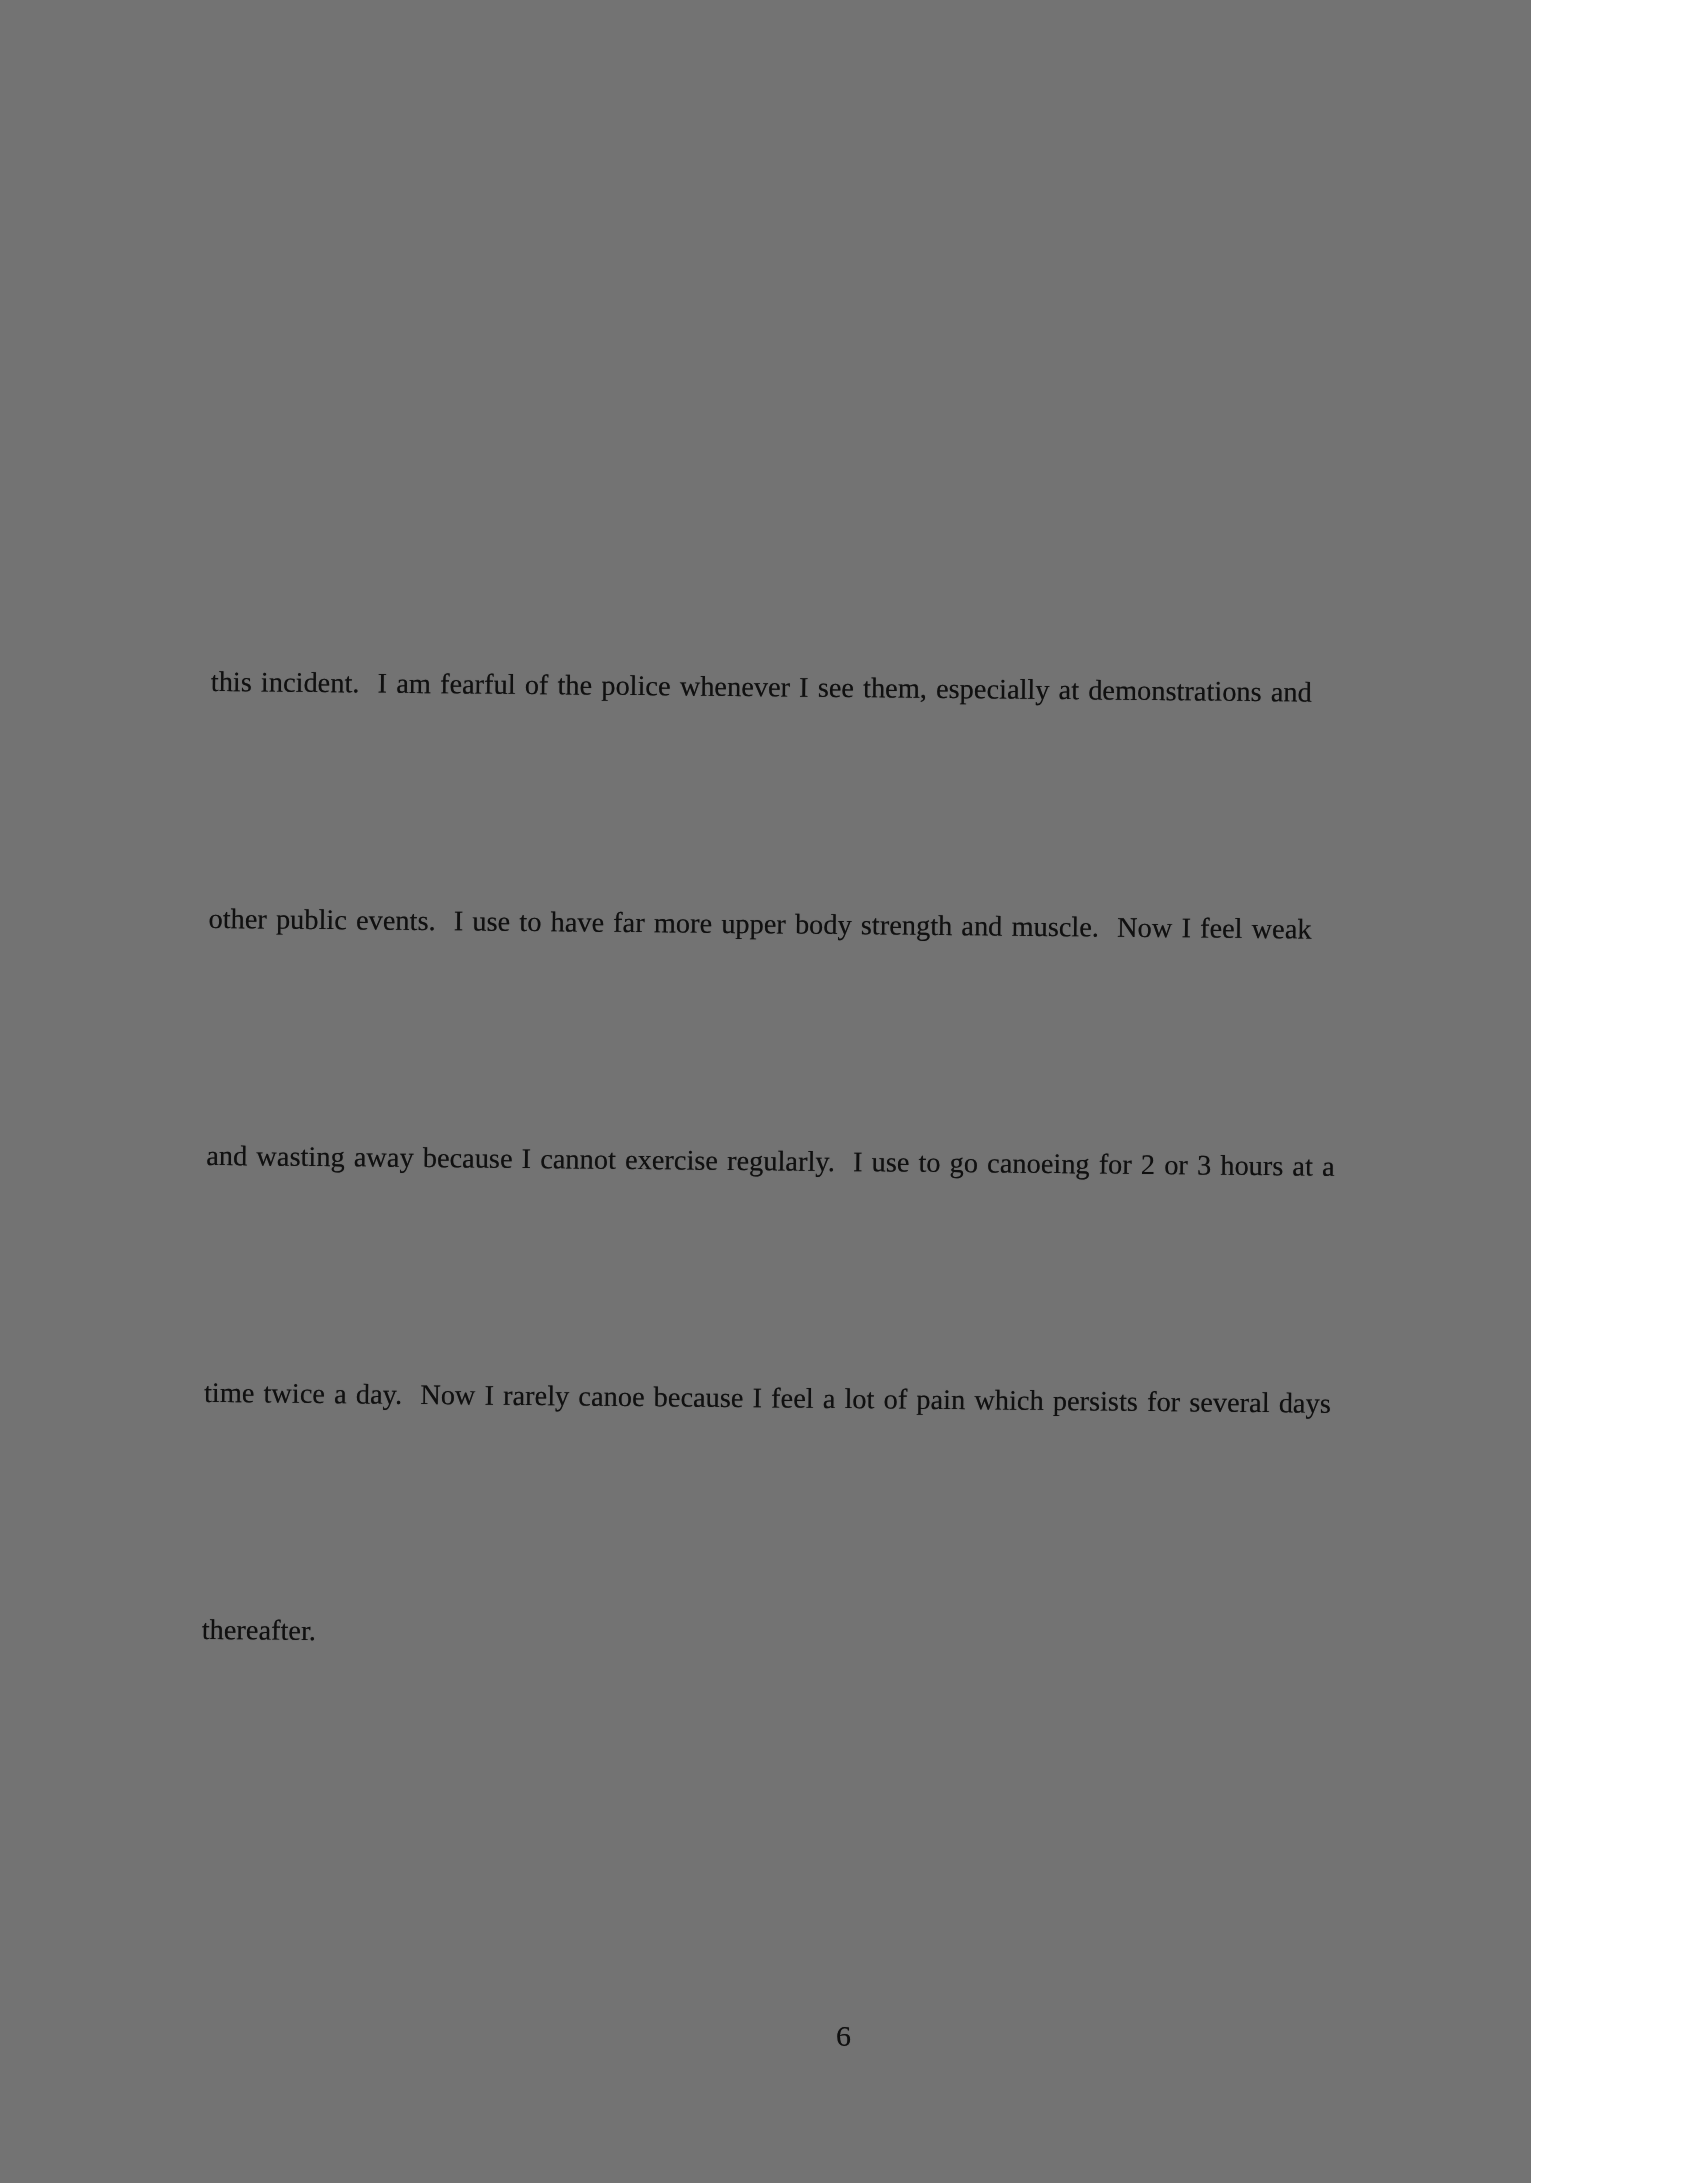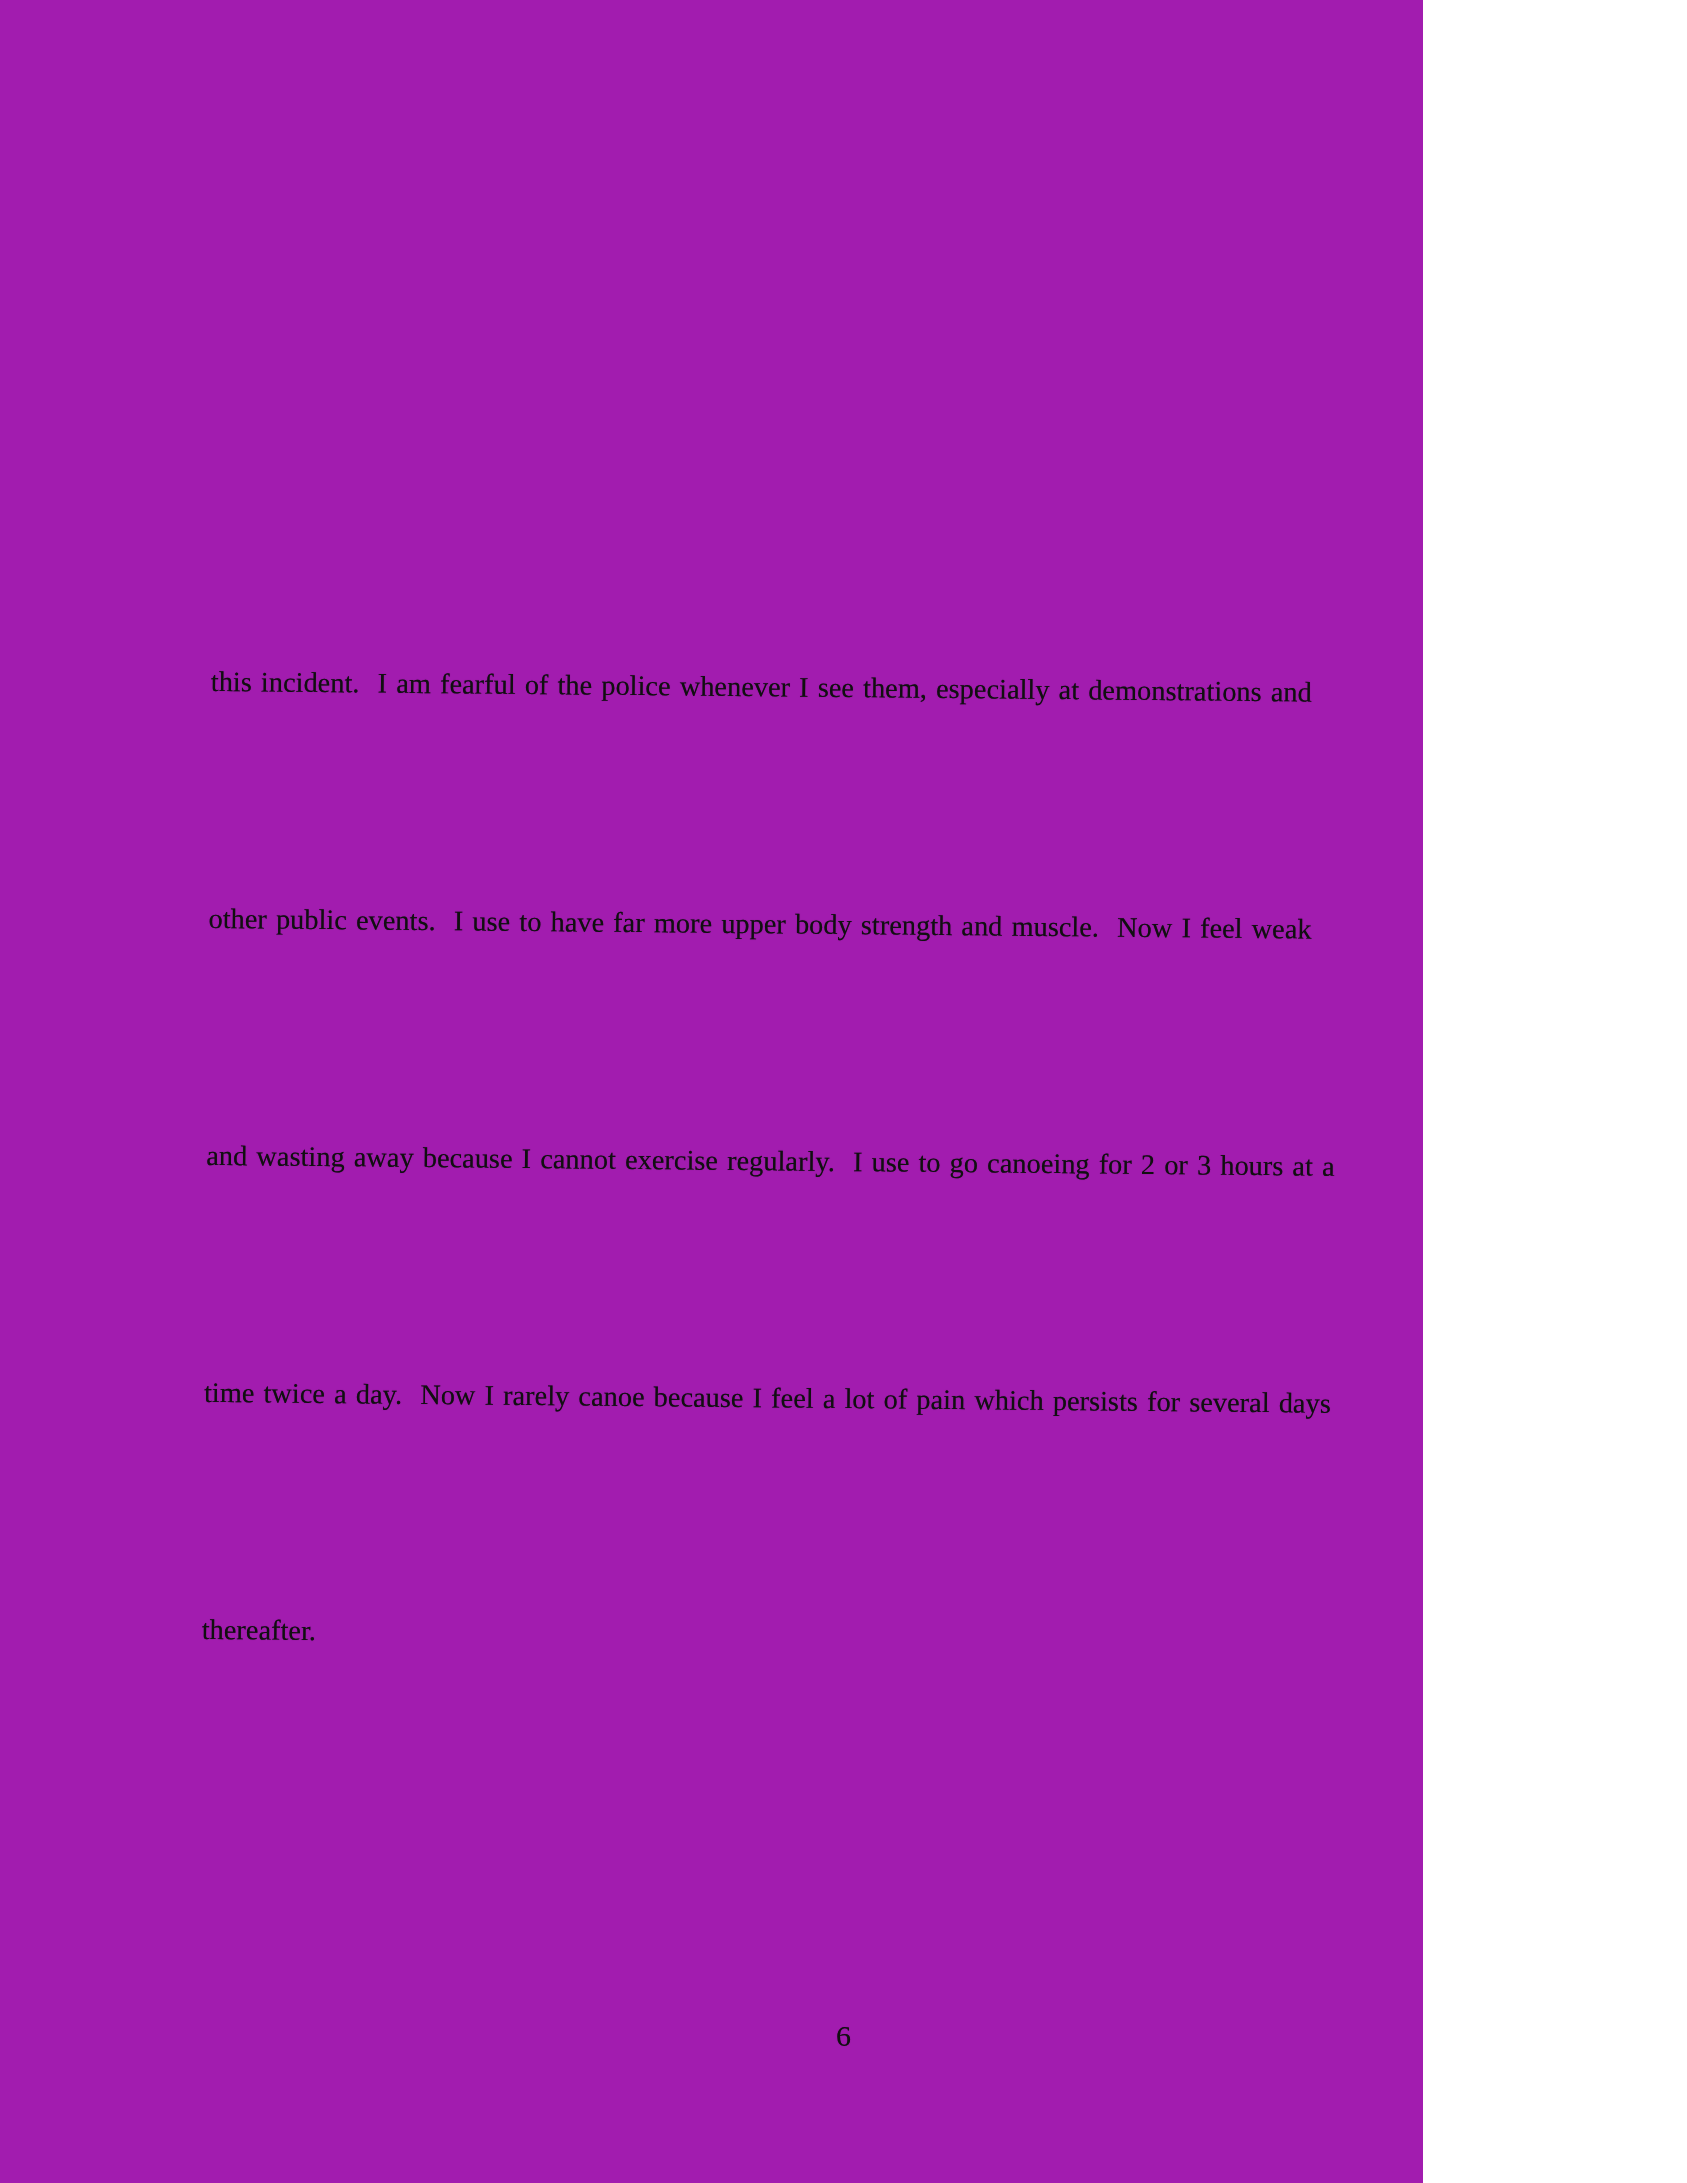--- a/index.html
+++ b/index.html
@@ -2,23 +2,23 @@
 <html style="font-size:10.6px"><head>
 <meta charset="utf-8">
 <style>
   html, body {
     margin: 0;
     padding: 0;
     background: #ffffff;
   }
   .page {
     position: relative;
-    width: 1423px;
+    width: 1531px;
     height: 2183px;
-    background: #a21caf;
+    background: #737373;
     overflow: hidden;
     font-family: "Liberation Serif", "DejaVu Serif", serif;
     color: #101010;
   }
   .content {
     position: absolute;
     left: 215px;
     top: 247px;
     width: 1290px;
     transform: rotate(0.55deg);

